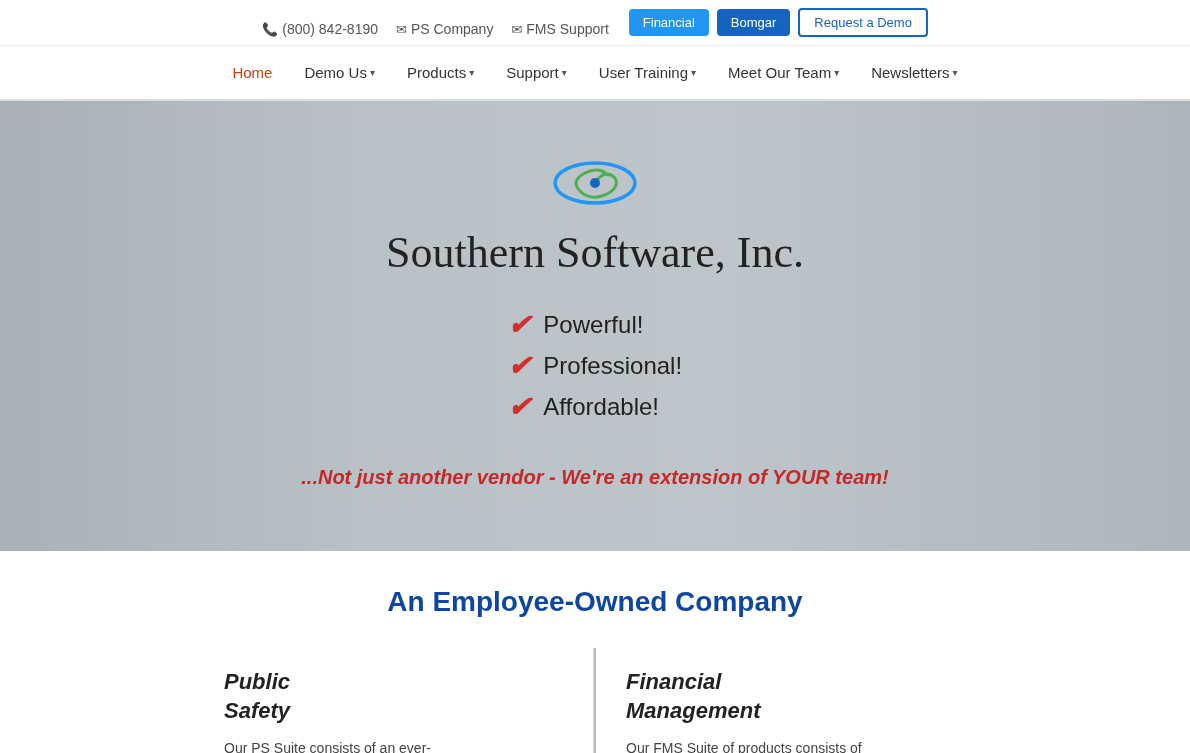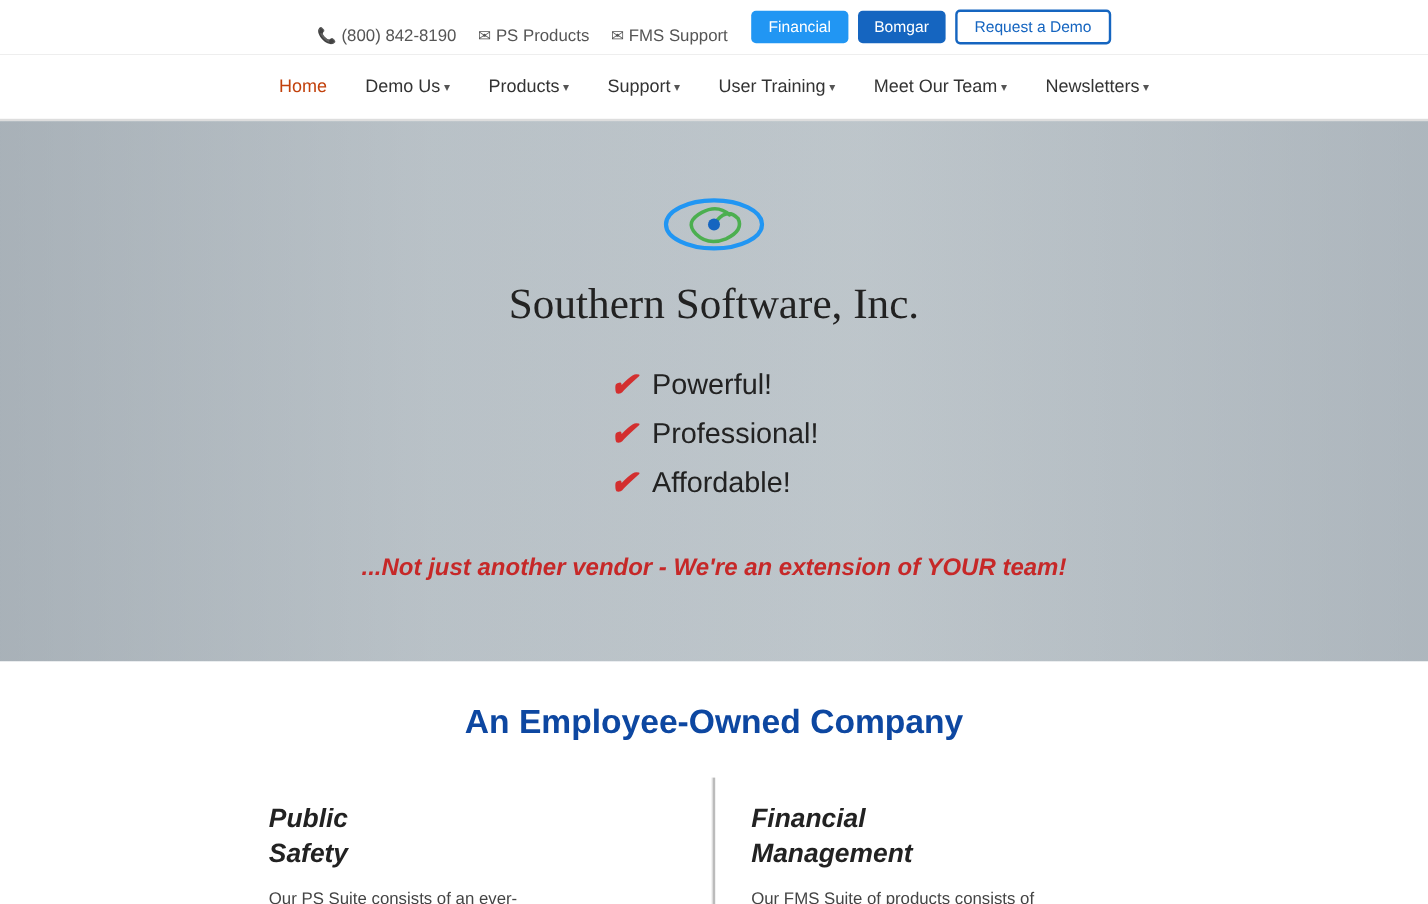--- a/index.html
+++ b/index.html
@@ -122,21 +122,21 @@
       position: relative;
       z-index: 1;
       text-align: center;
     }
     .hero-logo {
       width: 90px;
       height: 60px;
       margin: 0 auto 10px;
     }
     .hero-title {
-      font-size: 36px;
+      font-size: 44px;
       color: #222;
       font-weight: 400;
       margin-bottom: 30px;
       font-family: Georgia, serif;
     }
     .hero-bullets {
       list-style: none;
       margin-bottom: 25px;
       text-align: left;
       display: inline-block;
@@ -221,21 +221,21 @@
 <body>
 
 <div class="top-bar">
   <div class="top-bar-left">
     <a href="#">
       <span class="phone-icon"></span>
       <span>(800) 842-8190</span>
     </a>
     <a href="#">
       <span class="email-icon"></span>
-      <span>PS Products</span>
+      <span>PS Company</span>
     </a>
     <a href="#">
       <span class="email-icon"></span>
       <span>FMS Support</span>
     </a>
   </div>
   <div class="top-bar-right">
     <button class="btn-teamviewer">Financial</button>
     <button class="btn-bomgar">Bomgar</button>
     <button class="btn-demo">Request a Demo</button>

